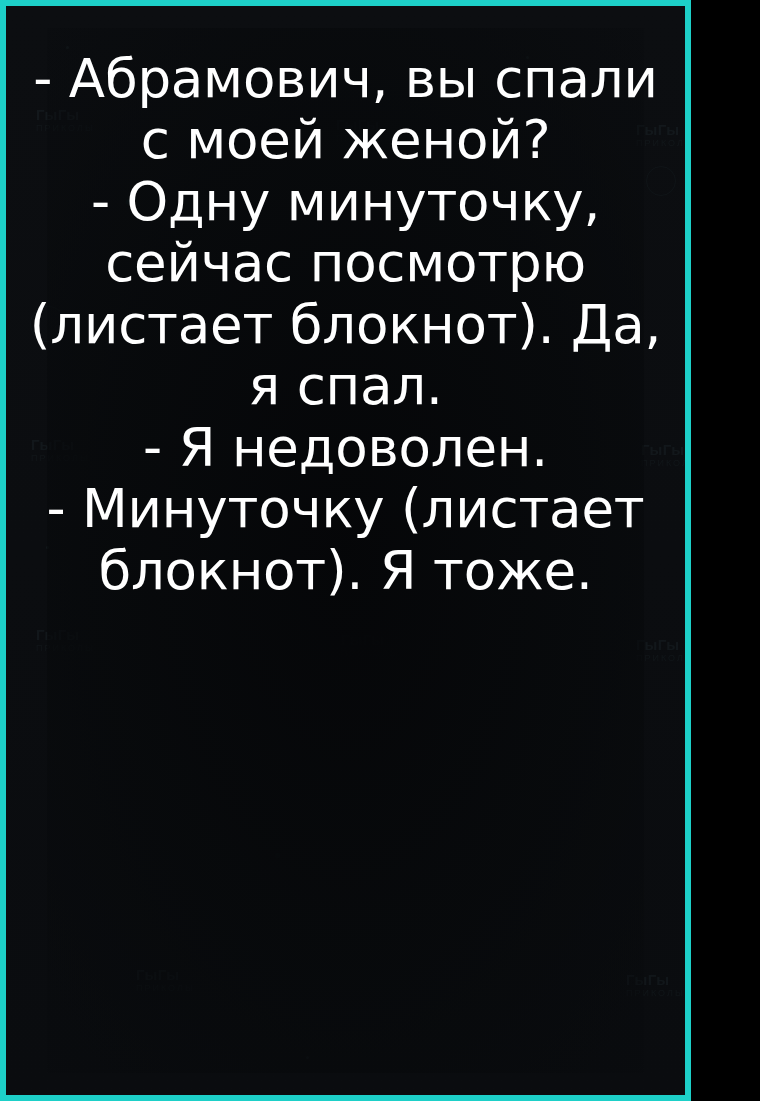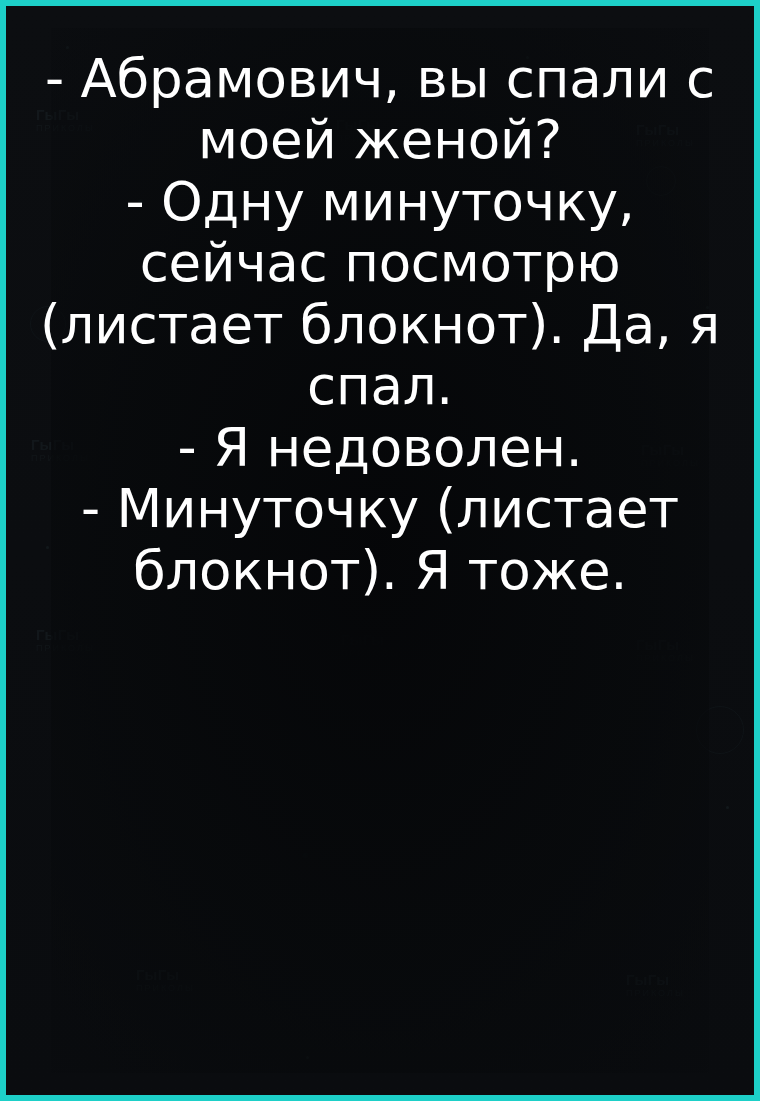--- a/index.html
+++ b/index.html
@@ -8,21 +8,21 @@
     background: #000000;
   }
   body {
     width: 760px;
     height: 1101px;
     overflow: hidden;
     font-family: "Liberation Sans", sans-serif;
   }
   .card {
     position: relative;
-    width: 760px;
+    width: 691px;
     height: 1101px;
     box-sizing: border-box;
     background: #14b8a6;
     border: 6px solid #1dd0c8;
     overflow: hidden;
   }
   
   .inner {
     position: absolute;
     left: 0;

